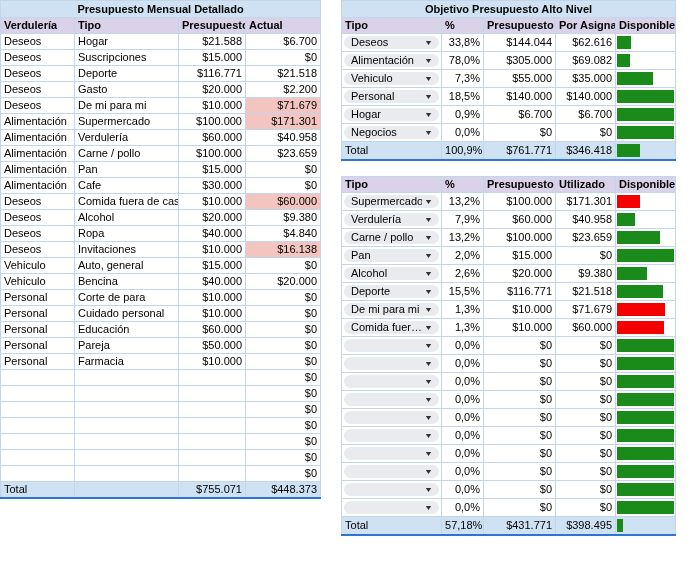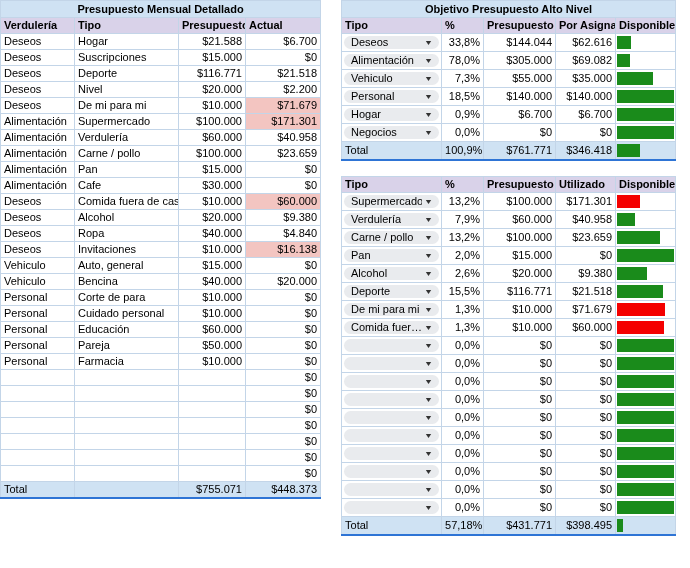--- a/index.html
+++ b/index.html
@@ -75,21 +75,21 @@
 
         <tr class="data-row">
           <td>Deseos</td>
           <td>Deporte</td>
           <td class="num">$116.771</td>
           <td class="num">$21.518</td>
         </tr>
 
         <tr class="data-row">
           <td>Deseos</td>
-          <td>Nivel</td>
+          <td>Gasto</td>
           <td class="num">$20.000</td>
           <td class="num">$2.200</td>
         </tr>
 
         <tr class="data-row">
           <td>Deseos</td>
           <td>De mi para mi</td>
           <td class="num">$10.000</td>
           <td class="num over">$71.679</td>
         </tr>

